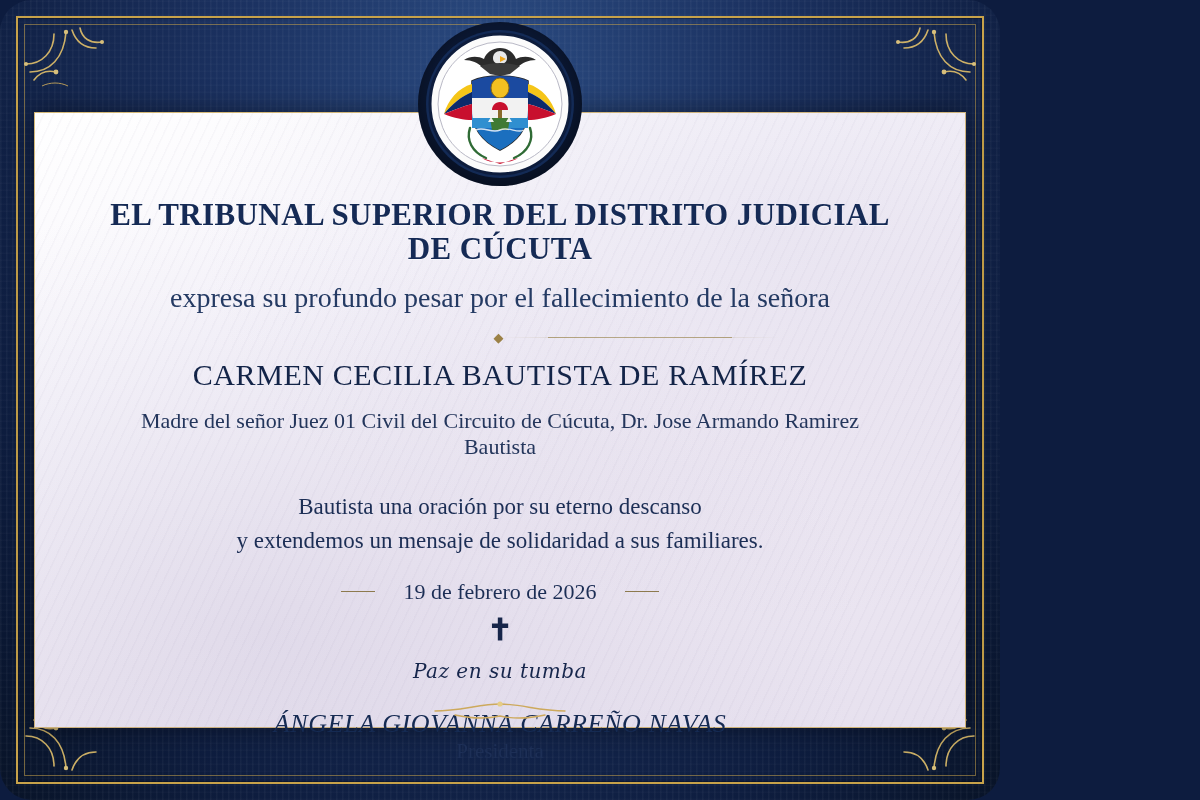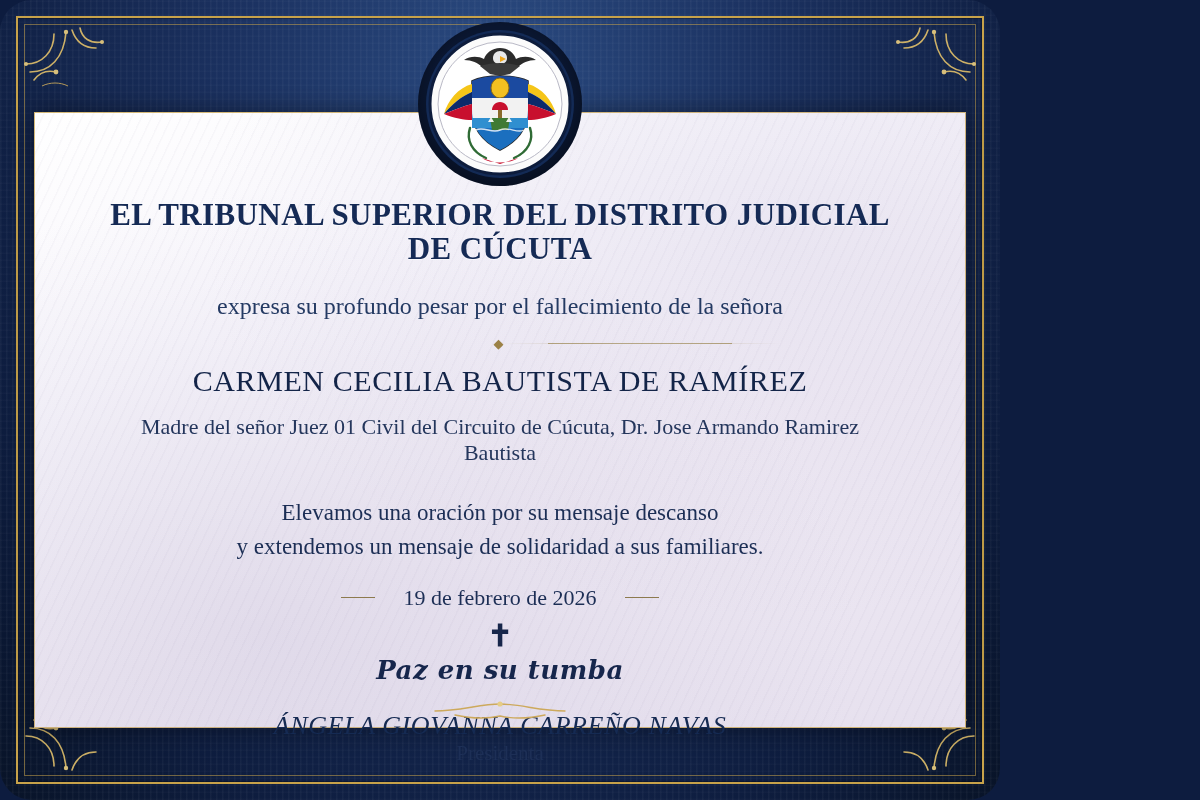--- a/index.html
+++ b/index.html
@@ -116,22 +116,22 @@
   .tribunal {
     font-size: 31px;
     font-weight: bold;
     letter-spacing: 0.4px;
     color: #152a55;
     line-height: 1.1;
     text-shadow: 0 1px 0 rgba(255,255,255,0.6);
   }
 
   .expresa {
-    margin-top: 27px;
-    font-size: 24px;
+    margin-top: 16px;
+    font-size: 28px;
     color: #243a63;
   }
 
   .divider {
     margin: 16px auto 14px;
     width: 560px;
     height: 14px;
     position: relative;
   }
   .divider .line {
@@ -193,25 +193,25 @@
 
   .cross {
     margin-top: 10px;
     font-size: 30px;
     font-weight: bold;
     color: #17264a;
     line-height: 1;
   }
 
   .peace {
-    margin-top: 4px;
+    margin-top: 14px;
     font-family: "DejaVu Serif", "Liberation Serif", serif;
     font-style: italic;
-    font-weight: bold;
-    font-size: 26px;
+    font-weight: normal;
+    font-size: 20px;
     letter-spacing: 0.5px;
     color: #16264c;
   }
 
   .signer {
     margin-top: 26px;
     font-size: 26px;
     color: #152murky;
     color: #152a52;
     letter-spacing: 0.6px;
@@ -321,21 +321,21 @@
         <span class="line"></span>
         <span class="gem">◆</span>
         <span class="line right"></span>
       </div>
 
       <div class="deceased">CARMEN CECILIA BAUTISTA DE RAMÍREZ</div>
 
       <div class="relation">Madre del señor Juez 01 Civil del Circuito de Cúcuta, Dr. Jose Armando Ramirez Bautista</div>
 
       <div class="message">
-        <div>Elevamos una oración por su mensaje descanso</div>
+        <div>Bautista una oración por su eterno descanso</div>
         <div>y extendemos un mensaje de solidaridad a sus familiares.</div>
       </div>
 
       <div class="date-row">
         <span class="dash"></span>
         <span>19 de febrero de 2026</span>
         <span class="dash"></span>
       </div>
 
       <div class="cross">✝</div>

